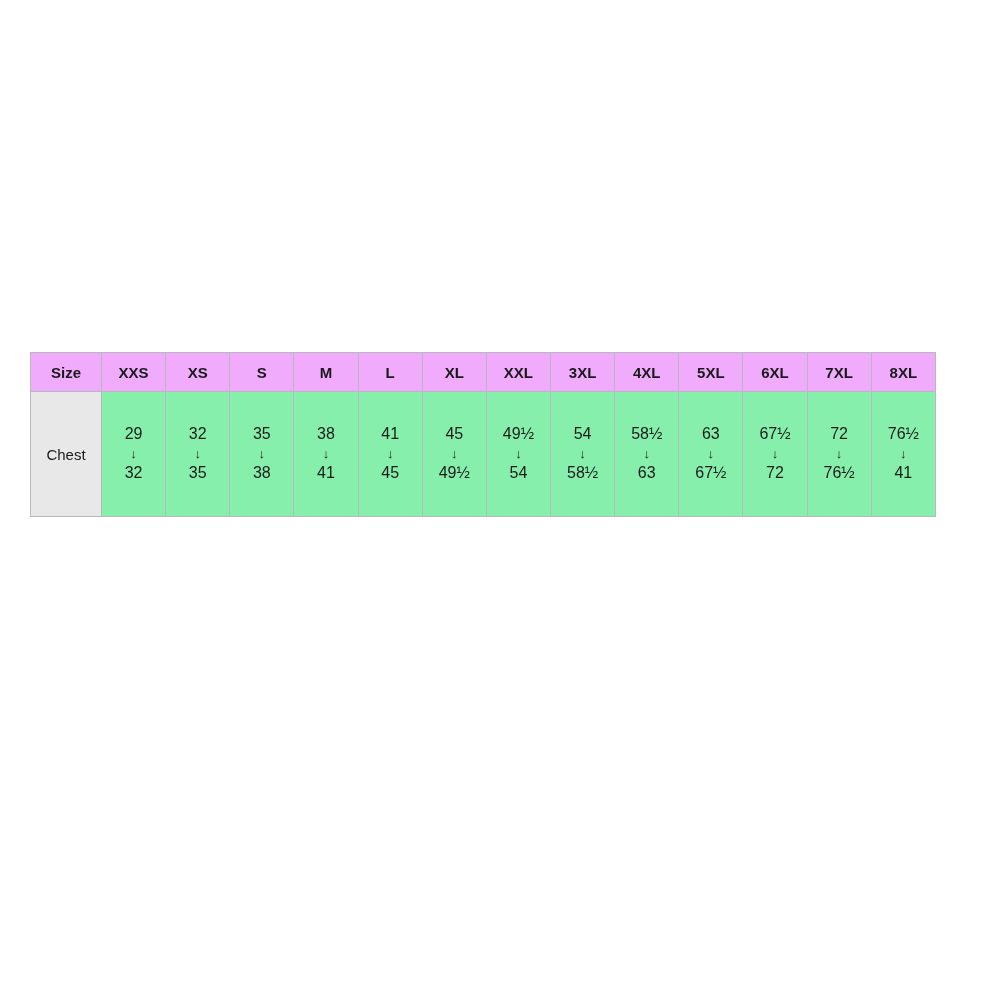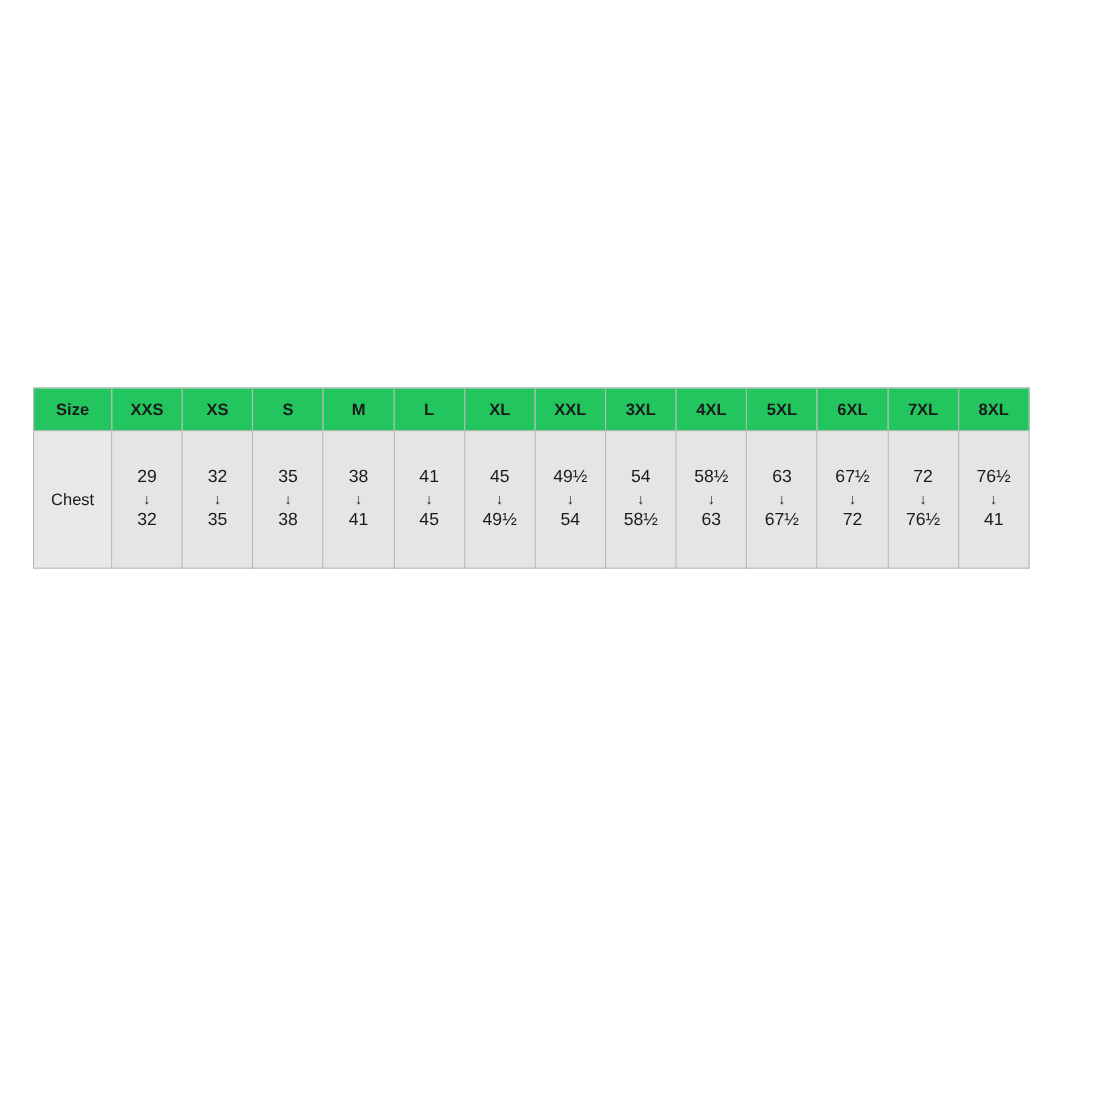--- a/index.html
+++ b/index.html
@@ -40,34 +40,34 @@
     border: 1px solid #b9b9b9;
     text-align: center;
     vertical-align: middle;
     font-size: 15px;
     font-weight: bold;
     color: #1a1a1a;
     padding: 0;
   }
   thead th {
     height: 38px;
-    background: #22c55e;
+    background: #f0abfc;
   }
   thead th.corner {
     width: 70px;
   }
   tbody td.rowlabel {
     background: #e8e8e8;
     height: 124px;
     font-size: 15px;
     font-weight: normal;
   }
   tbody td.measure {
     height: 124px;
-    background: #e5e5e5;
+    background: #86efac;
     font-weight: normal;
   }
   .range {
     display: flex;
     flex-direction: column;
     align-items: center;
     justify-content: center;
     line-height: 1.18;
     font-size: 16px;
     font-weight: normal;

